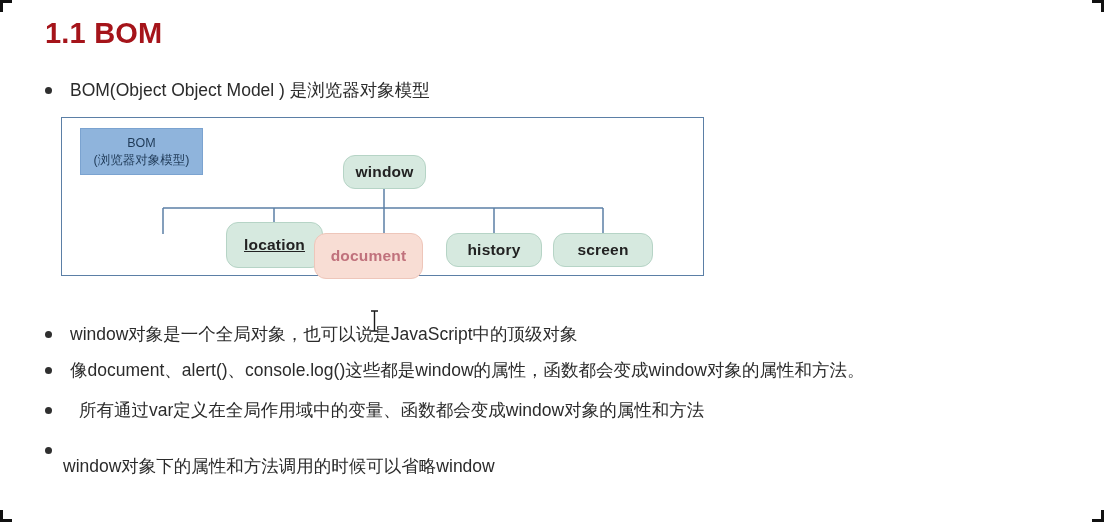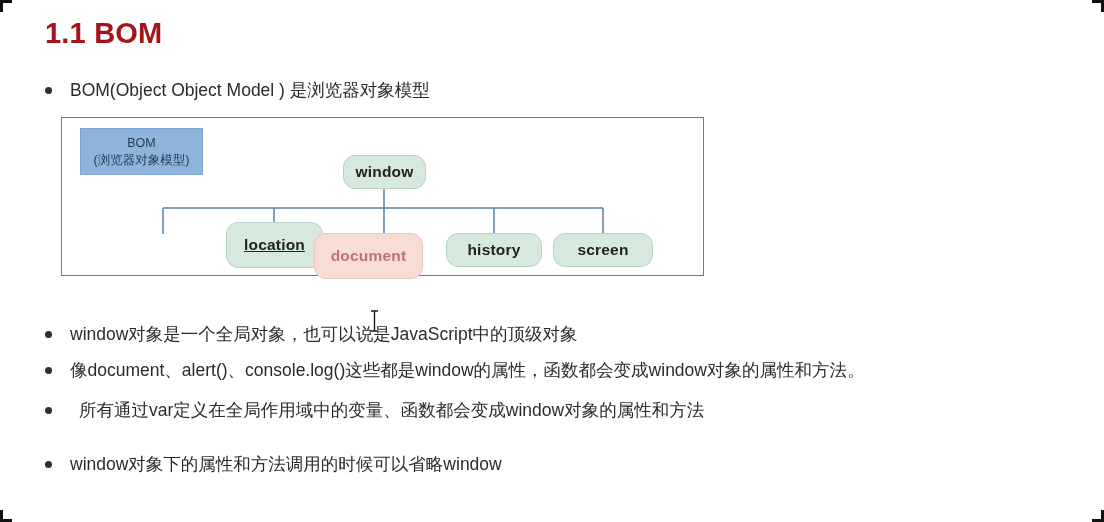--- a/index.html
+++ b/index.html
@@ -62,21 +62,21 @@
     margin-left: 18px;
     font-size: 17.5px;
     line-height: 25px;
     color: #2b2b2b;
   }
 
   #bullet-0 { top: 78px; }
   #bullet-1 { top: 310px; margin-top: 12px; }
   #bullet-2 { top: 358px; }
   #bullet-3 { top: 398px; gap: 9px; }
-  #bullet-4 { top: 452px; }
+  #bullet-4 { top: 438px; flex-direction: column; }
 
   
   .diagram {
     position: absolute;
     left: 61px;
     top: 117px;
     width: 643px;
     height: 159px;
     border: 1.6px solid #5b7fa6;
     background: #ffffff;

